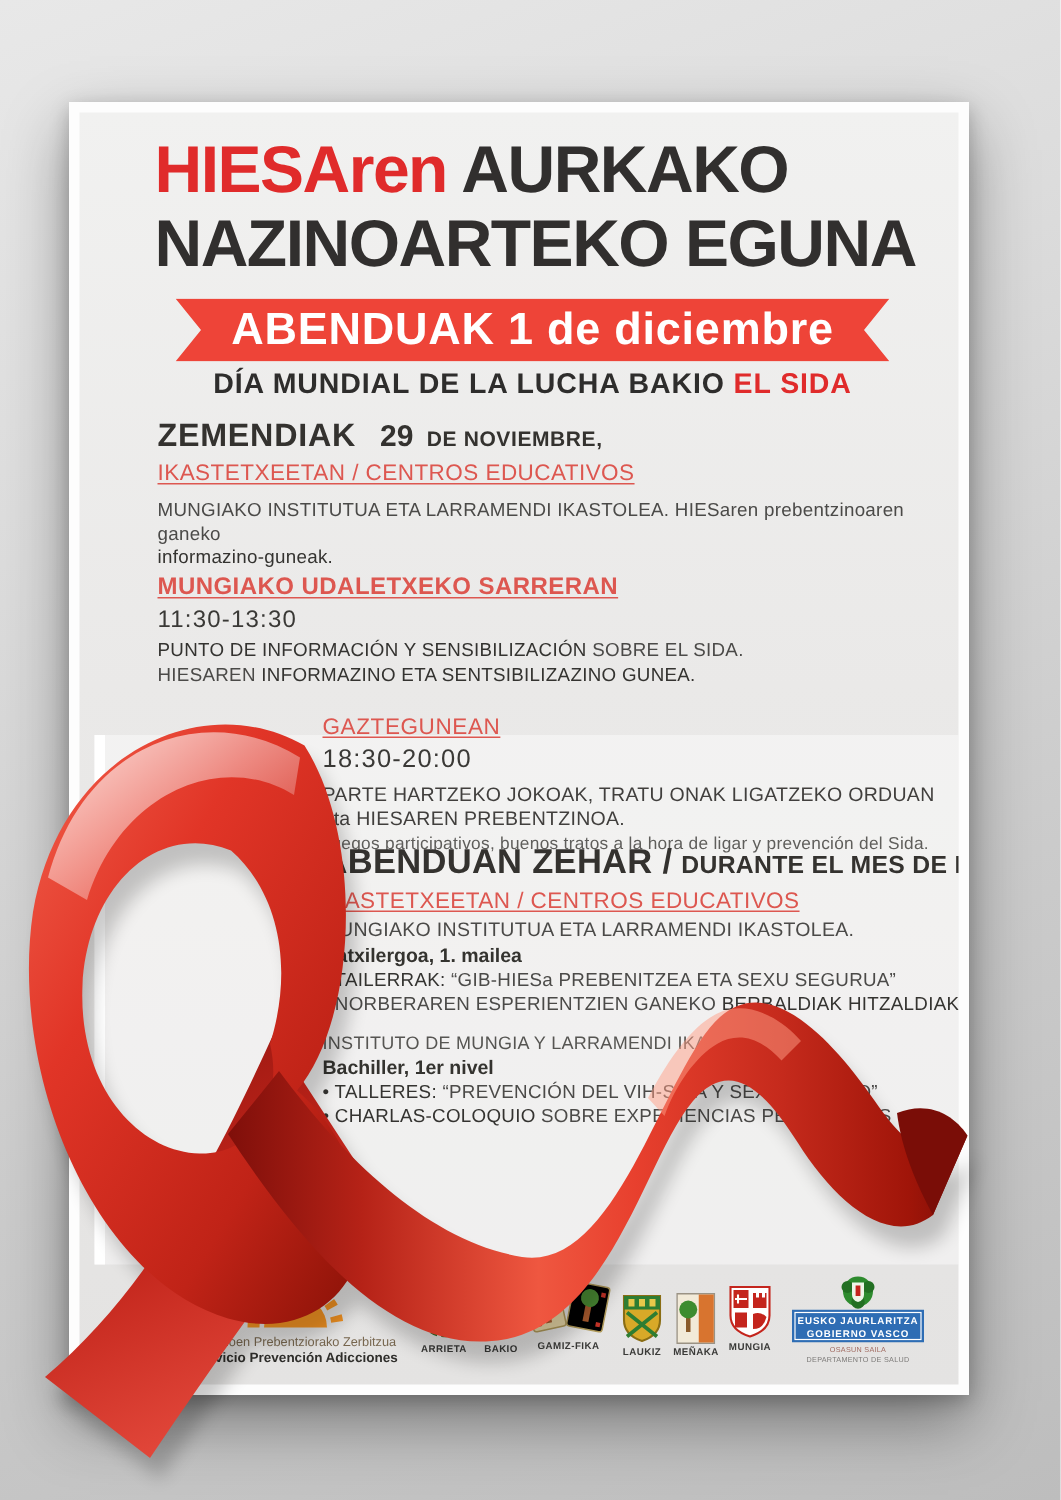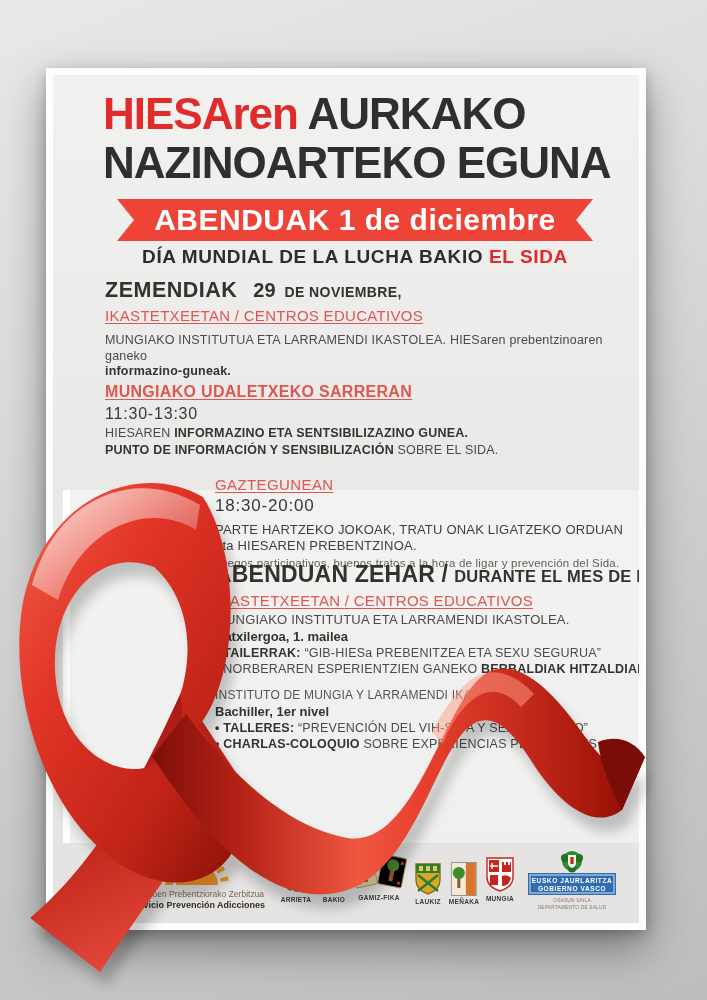--- a/index.html
+++ b/index.html
@@ -36,21 +36,21 @@
   
   .sec{position:absolute;z-index:2;}
   .red-head{color:#dd5750;text-decoration:underline;text-underline-offset:2px;}
   .s1{left:52px;top:203px;width:500px;}
   .s1-h{display:flex;align-items:baseline;font-weight:bold;color:#34322f;}
   .s1-h .eu{font-size:21.5px;letter-spacing:.5px;}
   .s1-h .day{font-size:20px;margin-left:16px;}
   .s1-h .es{font-size:14px;margin-left:9px;letter-spacing:.4px;}
   .s1-sub{margin-top:4px;font-size:15px;font-weight:500;letter-spacing:.3px;}
   .para{margin-top:9px;font-size:12.5px;line-height:15.5px;color:#4b4a48;letter-spacing:.2px;}
-  .b{font-weight:bold;color:#343330;}
+  .b{font-weight:normal;color:#343330;}
   .s2{left:52px;top:308px;width:500px;}
   .s2 .h1{font-size:16px;font-weight:600;letter-spacing:.3px;}
   .s2 .h2{font-size:12.5px;font-weight:500;margin-top:3px;letter-spacing:.3px;}
   .s2 .time{font-size:16px;color:#3a3936;margin-top:4px;letter-spacing:.8px;}
   .s2 .l{font-size:12.5px;color:#4b4a48;margin-top:3px;letter-spacing:.2px;}
   .s3{left:162px;top:401px;width:440px;}
   .s3 .h{font-size:15px;font-weight:500;letter-spacing:.4px;}
   .s3 .time{font-size:17px;color:#3a3936;margin-top:3px;letter-spacing:.8px;}
   .s3 .l1{font-size:13px;color:#413f3d;margin-top:6px;line-height:16px;width:428px;letter-spacing:.2px;}
   .s3 .l2{font-size:11.5px;color:#5f5e5b;margin-top:3px;letter-spacing:.2px;}
@@ -106,22 +106,22 @@
       <div class="s1-sub red-head">IKASTETXEETAN / CENTROS EDUCATIVOS</div>
       <div class="para">
         <div>MUNGIAKO INSTITUTUA ETA LARRAMENDI IKASTOLEA. HIESaren prebentzinoaren ganeko</div>
         <div class="b">informazino-guneak.</div>
       </div>
     </div>
 
     <div class="sec s2">
       <div class="h1 red-head">MUNGIAKO UDALETXEKO SARRERAN</div>
       <div class="time">11:30-13:30</div>
+      <div class="l"><span class="b">PUNTO DE INFORMACIÓN Y SENSIBILIZACIÓN</span><span> SOBRE EL SIDA.</span></div>
       <div class="l"><span>HIESAREN </span><span class="b">INFORMAZINO ETA SENTSIBILIZAZINO GUNEA.</span></div>
-      <div class="l"><span class="b">PUNTO DE INFORMACIÓN Y SENSIBILIZACIÓN</span><span> SOBRE EL SIDA.</span></div>
     </div>
 
     <div class="sec s3">
       <div class="h red-head">GAZTEGUNEAN</div>
       <div class="time">18:30-20:00</div>
       <div class="l1">PARTE HARTZEKO JOKOAK,  TRATU ONAK LIGATZEKO ORDUAN eta HIESAREN PREBENTZINOA.</div>
       <div class="l2">Juegos participativos, buenos tratos a la hora de ligar y prevención del Sida.</div>
     </div>
 
     <div class="sec s4">

